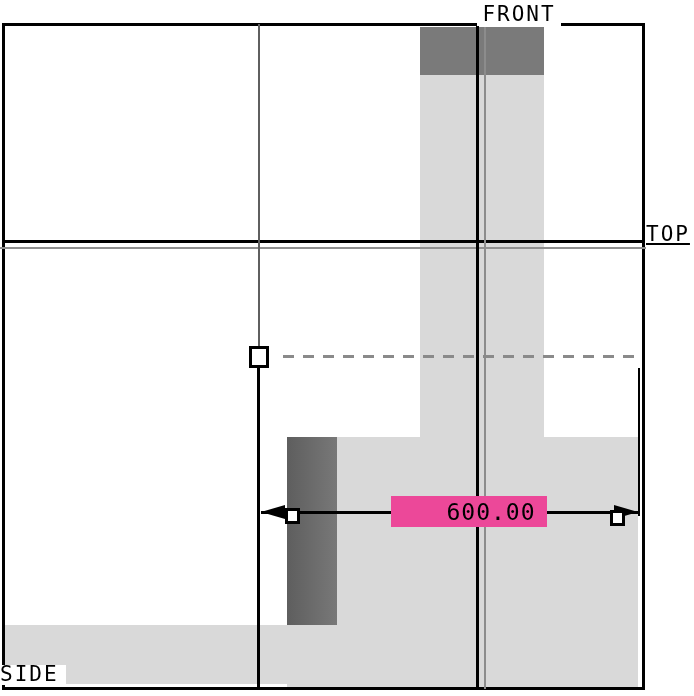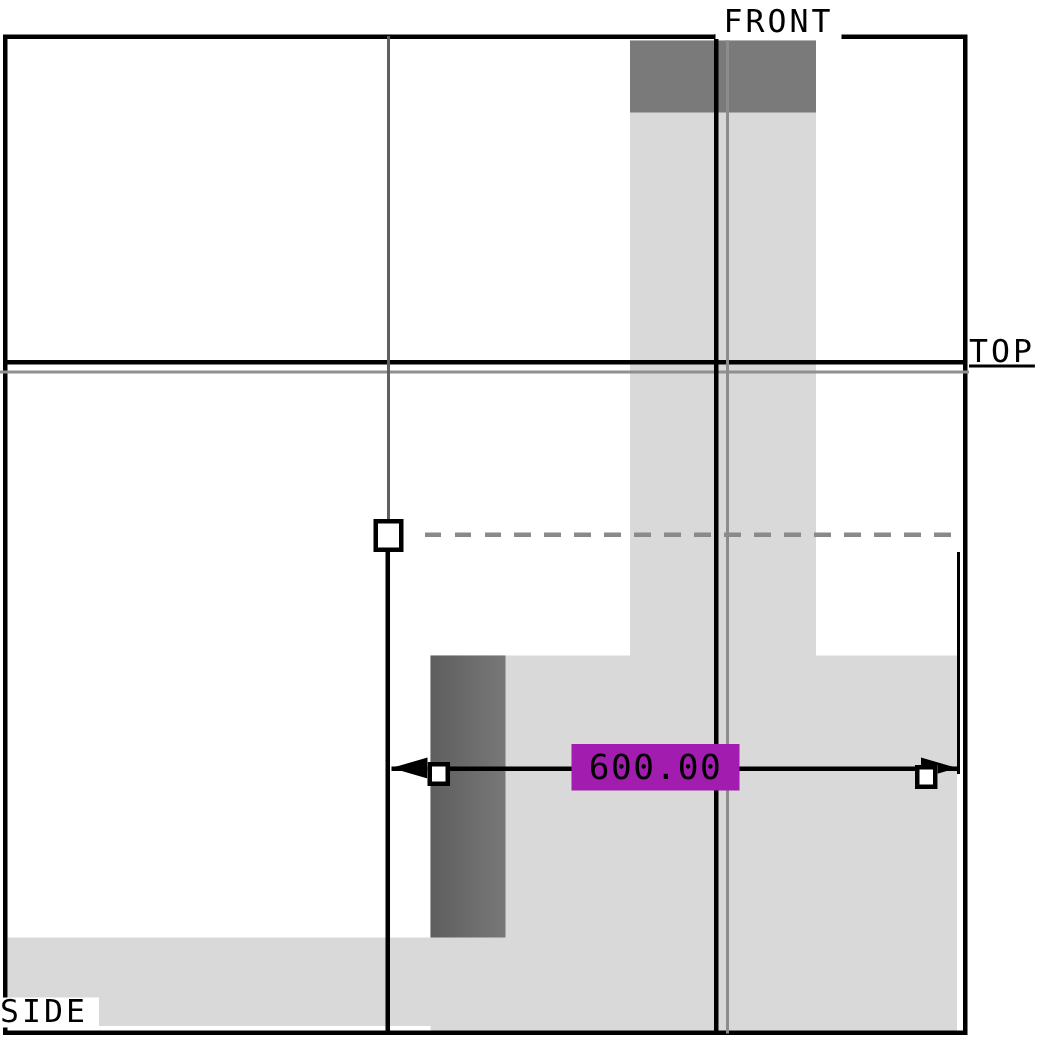--- a/index.html
+++ b/index.html
@@ -37,23 +37,23 @@
     border-right:24px solid #000;border-top:7px solid transparent;border-bottom:7px solid transparent;}
   .arrow-right{left:614px;top:505px;width:0;height:0;
     border-left:24px solid #000;border-top:7px solid transparent;border-bottom:7px solid transparent;}
   .hook{width:9px;height:10px;border:3px solid #000;background:#fff;box-sizing:content-box;}
   .hook-left{left:285px;top:508px;}
   .hook-right{left:610px;top:510px;}
   
   .handle-square{left:249px;top:346px;width:14px;height:16px;
     border:3px solid #000;background:#fff;}
   
-  .dim-label{left:381px;top:496px;width:112px;height:31px;background:#a21caf;
+  .dim-label{left:391px;top:496px;width:112px;height:31px;background:#ec4899;
     display:flex;align-items:center;justify-content:center;
-    font-size:23px;letter-spacing:1px;color:#000;}
+    font-size:23px;letter-spacing:1px;color:#000;padding-left:44px;}
   
   .view-label{background:#fff;color:#000;font-size:21px;letter-spacing:2px;
     display:flex;align-items:flex-end;justify-content:center;line-height:1;}
   .label-front{left:477px;top:0px;width:84px;height:26px;padding-bottom:1px;box-sizing:border-box;}
   .label-top{left:646px;top:219px;width:48px;height:26px;justify-content:flex-start;text-decoration:underline;}
   .label-side{left:0px;top:665px;width:66px;height:20px;justify-content:flex-start;padding-top:2px;box-sizing:border-box;}
 </style>
 </head>
 <body>
 

